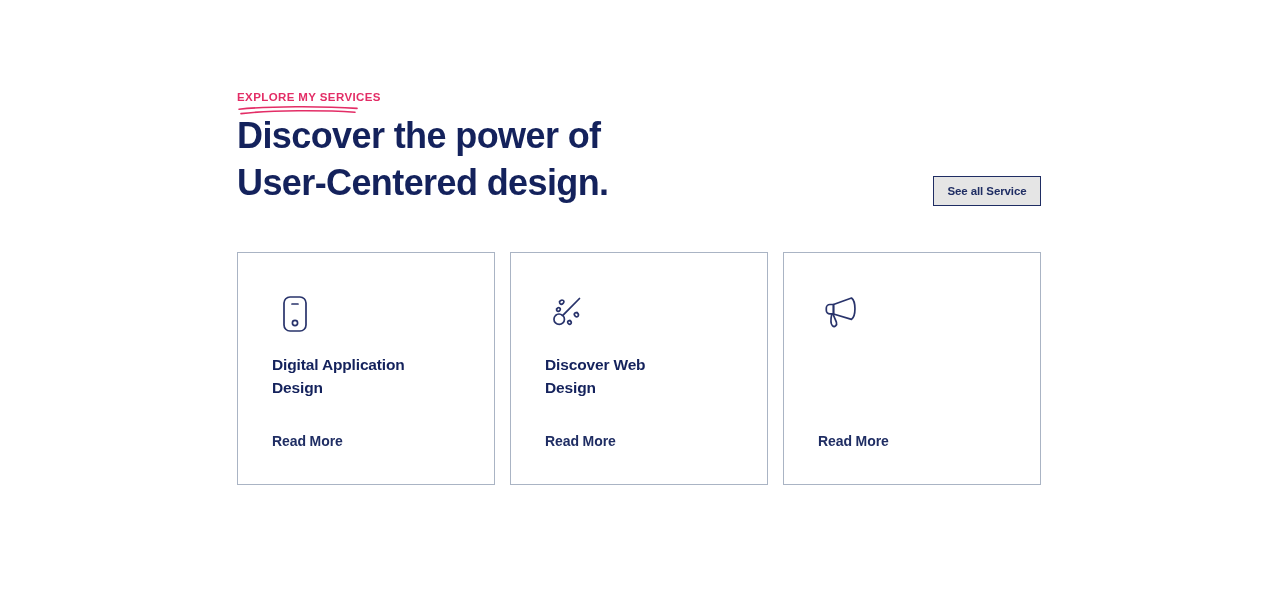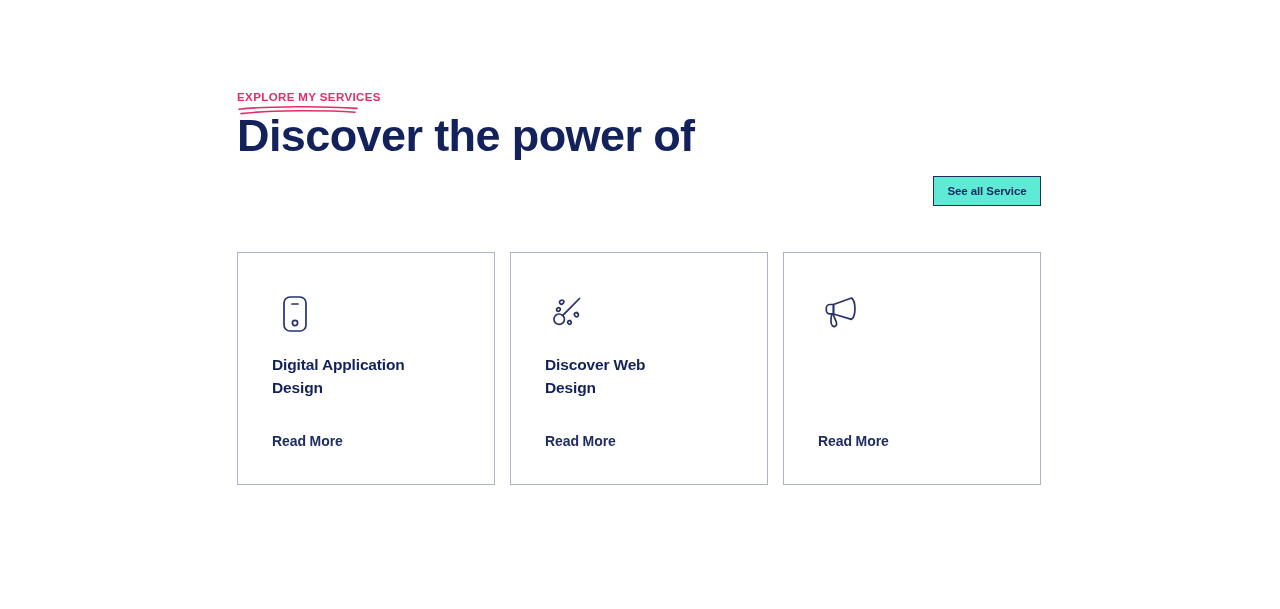--- a/index.html
+++ b/index.html
@@ -54,37 +54,37 @@
     height: 11px;
   }
 
   
   .heading {
     position: absolute;
     left: 0;
     top: 112px;
     width: 640px;
     font-family: "Liberation Sans", sans-serif;
-    font-size: 45px;
+    font-size: 36px;
     font-weight: 700;
     line-height: 47px;
     letter-spacing: -0.6px;
     color: #14225c;
   }
   .heading-line { display: block; white-space: nowrap; }
 
   
   .see-all-btn {
     position: absolute;
     left: 696px;
     top: 176px;
     width: 108px;
     height: 30px;
     border: 1px solid #1f2d63;
-    background: #5eead4;
+    background: #e5e5e5;
     display: flex;
     align-items: center;
     justify-content: center;
     font-family: "Liberation Sans", sans-serif;
     font-size: 11.5px;
     font-weight: 700;
     letter-spacing: -0.1px;
     color: #1f2d63;
     cursor: pointer;
   }
@@ -154,20 +154,21 @@
     <div class="eyebrow-wrap">
       <span class="eyebrow">EXPLORE MY SERVICES</span>
       <svg class="eyebrow-underline" viewBox="0 0 128 11" aria-hidden="true">
         <path d="M2 4.2 C 30 1.2, 86 1.0, 120 3.4" fill="none" stroke="#e32d66" stroke-width="1.6" stroke-linecap="round"></path>
         <path d="M4 8.6 C 34 5.0, 88 5.2, 118 7.2" fill="none" stroke="#e32d66" stroke-width="1.6" stroke-linecap="round"></path>
       </svg>
     </div>
 
     <h1 class="heading">
       <span class="heading-line">Discover the power of</span>
+      <span class="heading-line">User-Centered design.</span>
     </h1>
 
     <button class="see-all-btn">See all Service</button>
 
     <div class="cards">
 
       <div class="card">
         <span class="card-icon">
           <svg viewBox="0 0 48 48" fill="none" stroke="#28336b" stroke-width="1.7" stroke-linecap="round" stroke-linejoin="round" aria-hidden="true">
             <rect x="13" y="7" width="22" height="34" rx="6" ry="6"></rect>

